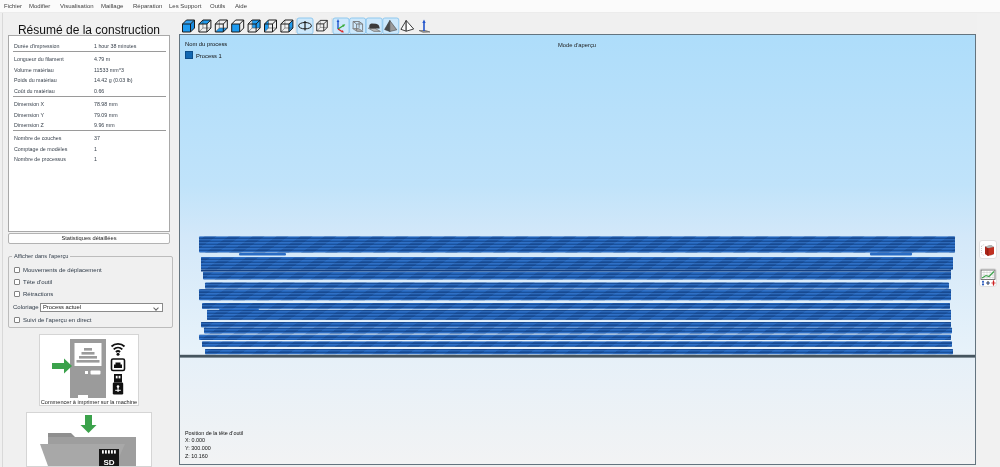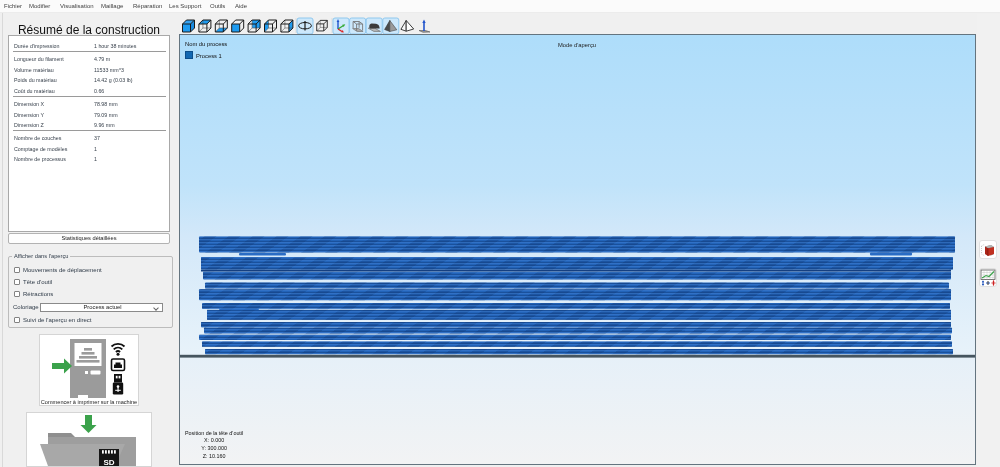--- a/index.html
+++ b/index.html
@@ -1,18 +1,18 @@
 <!DOCTYPE html>
 <html><head>
 <meta charset="utf-8">
 <style>
   * { margin:0; padding:0; box-sizing:border-box; }
   html,body { width:1000px; height:467px; overflow:hidden; }
   body { font-family:"Liberation Sans", sans-serif; background:#f0f0f0; position:relative; }
-  .abs { position:absolute;text-align:center; }
+  .abs { position:absolute; }
   #menubar { left:0; top:0; width:1000px; height:13px; background:#fbfbfb; border-bottom:1px solid #ececec; }
   #menubar span { position:absolute; top:3px; font-size:6px; color:#3f3f3f; }
   #leftedge { left:2px; top:13px; width:1px; height:454px; background:#d9d9d9; }
 
   
   #ptitle { left:4px; top:23px; width:170px; text-align:center; font-size:12px; color:#111; }
   #statbox { left:8px; top:35px; width:162px; height:197px; background:#ffffff; border:1px solid #a8a8a8; font-size:5.3px; color:#39424d; }
   .srow { position:absolute; left:5px; width:152px; height:8px; }
   .srow b { font-weight:normal; position:absolute; left:0; top:0; }
   .srow i { font-style:normal; position:absolute; left:80px; top:0; }

